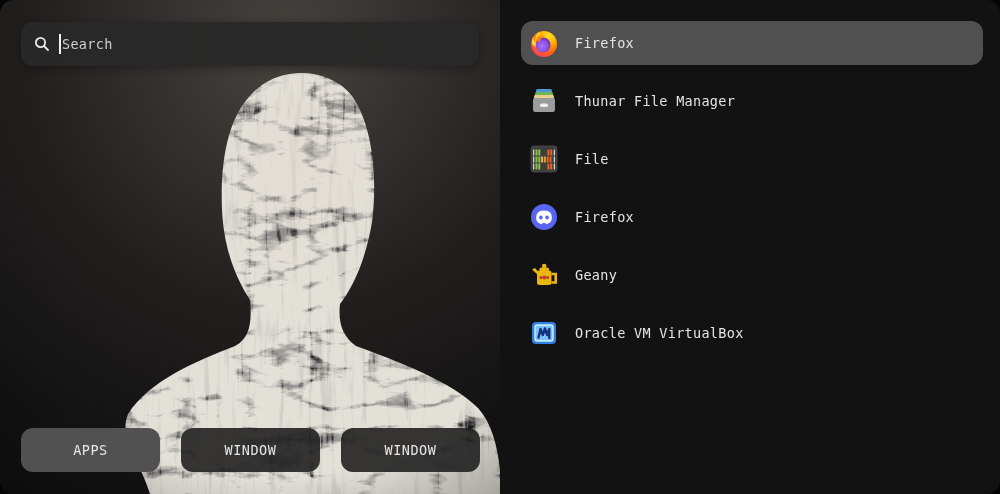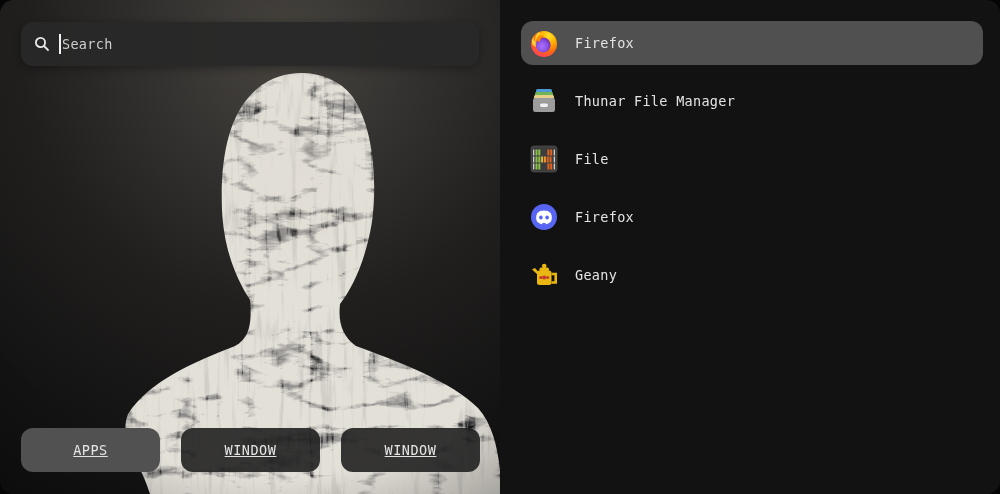--- a/index.html
+++ b/index.html
@@ -22,21 +22,21 @@
   .searchbar .mag{flex:0 0 auto;margin-right:8px;display:block;}
   .caret{width:2px;height:20px;background:#f2f2f2;margin-right:1px;animation:blink 1.1s steps(1) infinite;}
   @keyframes blink{50%{opacity:0;}}
   .searchbar input{
     flex:1;background:transparent;border:none;outline:none;
     font:inherit;color:#eaeaea;padding:0;letter-spacing:.3px;
   }
   .searchbar input::placeholder{color:#cfcfcf;opacity:1;}
   .tabs{
     position:absolute;left:21px;right:20px;bottom:22px;height:44px;
-    display:flex;gap:21px;text-decoration:underline;
+    display:flex;gap:21px;
   }
   .tab{
     flex:1;height:44px;border:none;border-radius:12px;cursor:pointer;
     background:rgba(33,33,33,.9);color:#e6e6e6;
     font:inherit;letter-spacing:.5px;
   }
   .tab.selected{background:#515151;}
   
   .right{
     position:absolute;left:500px;top:0;width:500px;height:494px;
@@ -217,15 +217,25 @@
     <rect x="11.5" y="8.5" width="9.5" height="4" rx="1.6" fill="#e9b612"></rect>
     <circle cx="16.2" cy="7" r="2.3" fill="#e9b612"></circle>
     <path d="M23.5 15 h4.2 v8.5 h-4.2" fill="none" stroke="#e9b612" stroke-width="2.6"></path>
     <circle cx="12.8" cy="18.5" r="1.5" fill="#c23b2e"></circle>
     <circle cx="16.2" cy="18.5" r="2.1" fill="#c23b2e"></circle>
     <circle cx="19.6" cy="18.5" r="1.5" fill="#c23b2e"></circle>
   </svg>
           </span>
           <span class="applabel">Geany</span>
         </div>
+        <div class="row">
+          <span class="appicon">
+            <svg viewBox="0 0 32 32">
+    <rect x="4" y="5" width="24" height="22" rx="4" fill="#2e7fe0"></rect>
+    <rect x="7" y="8" width="18" height="16" rx="2" fill="#7cc4f8" stroke="#cfeeff" stroke-width="1.4"></rect>
+    <path d="M10.5 20.5 L12.5 12 L14.8 18 L17 11.5 L19.2 18 L21.3 12 L21.3 21" fill="none" stroke="#16327e" stroke-width="2.4" stroke-linejoin="round" stroke-linecap="round"></path>
+  </svg>
+          </span>
+          <span class="applabel">Oracle VM VirtualBox</span>
+        </div>
       </div>
   </div>
 </div>
 
 </body></html>

